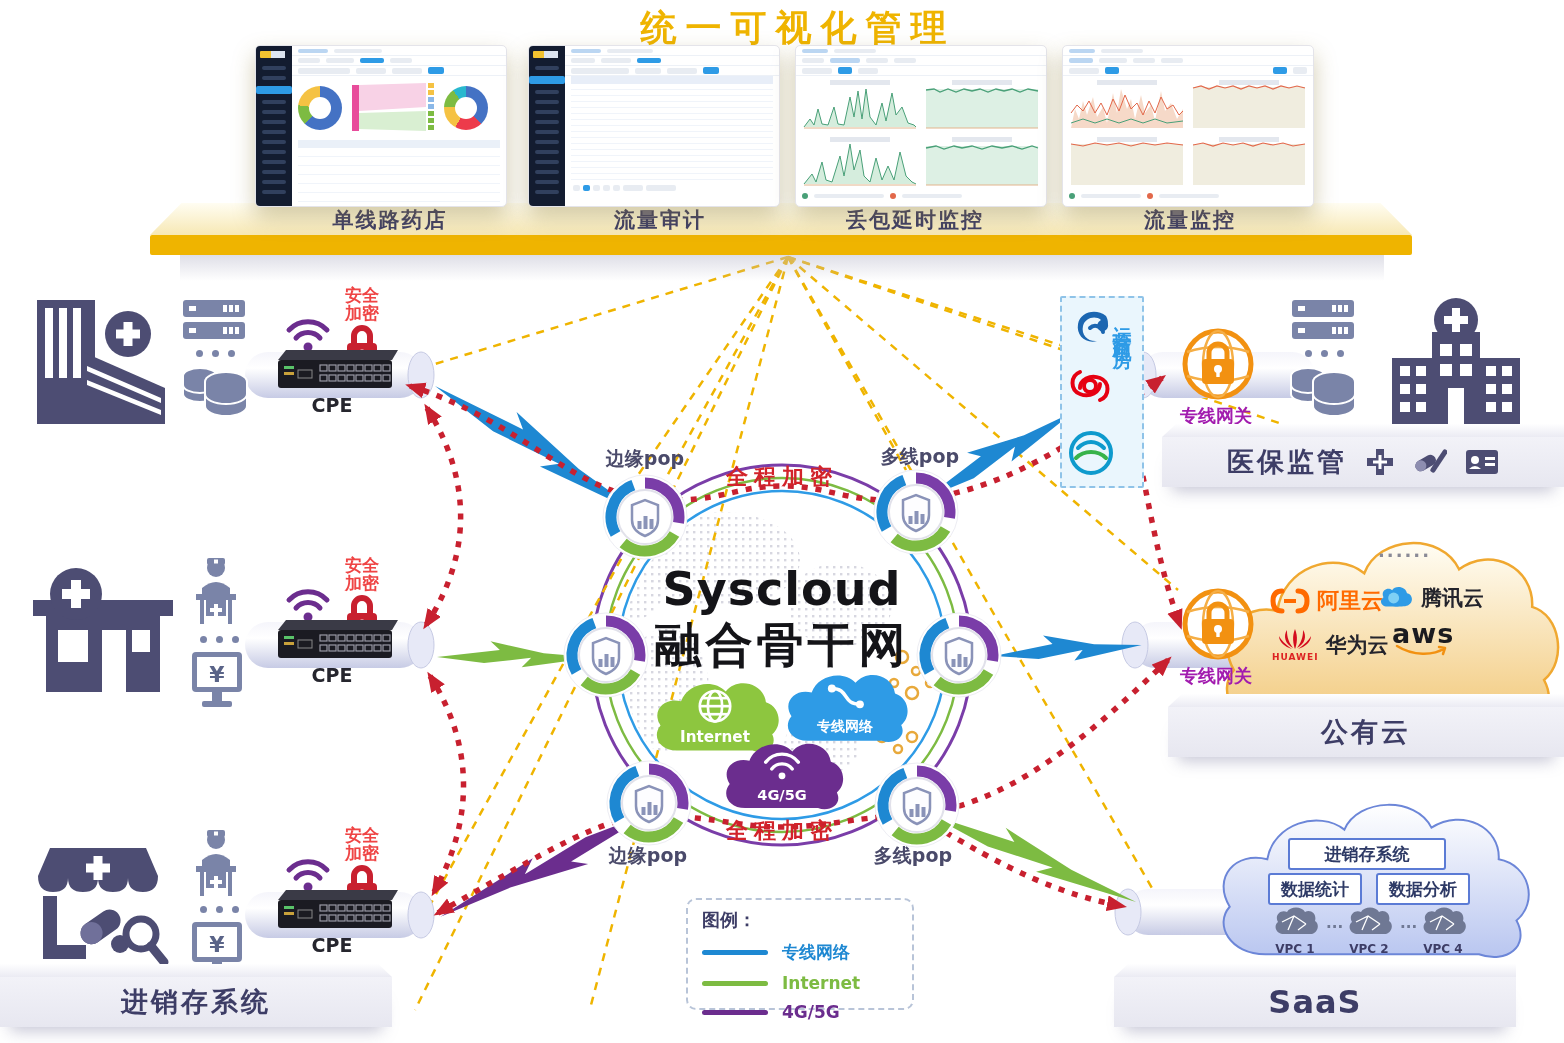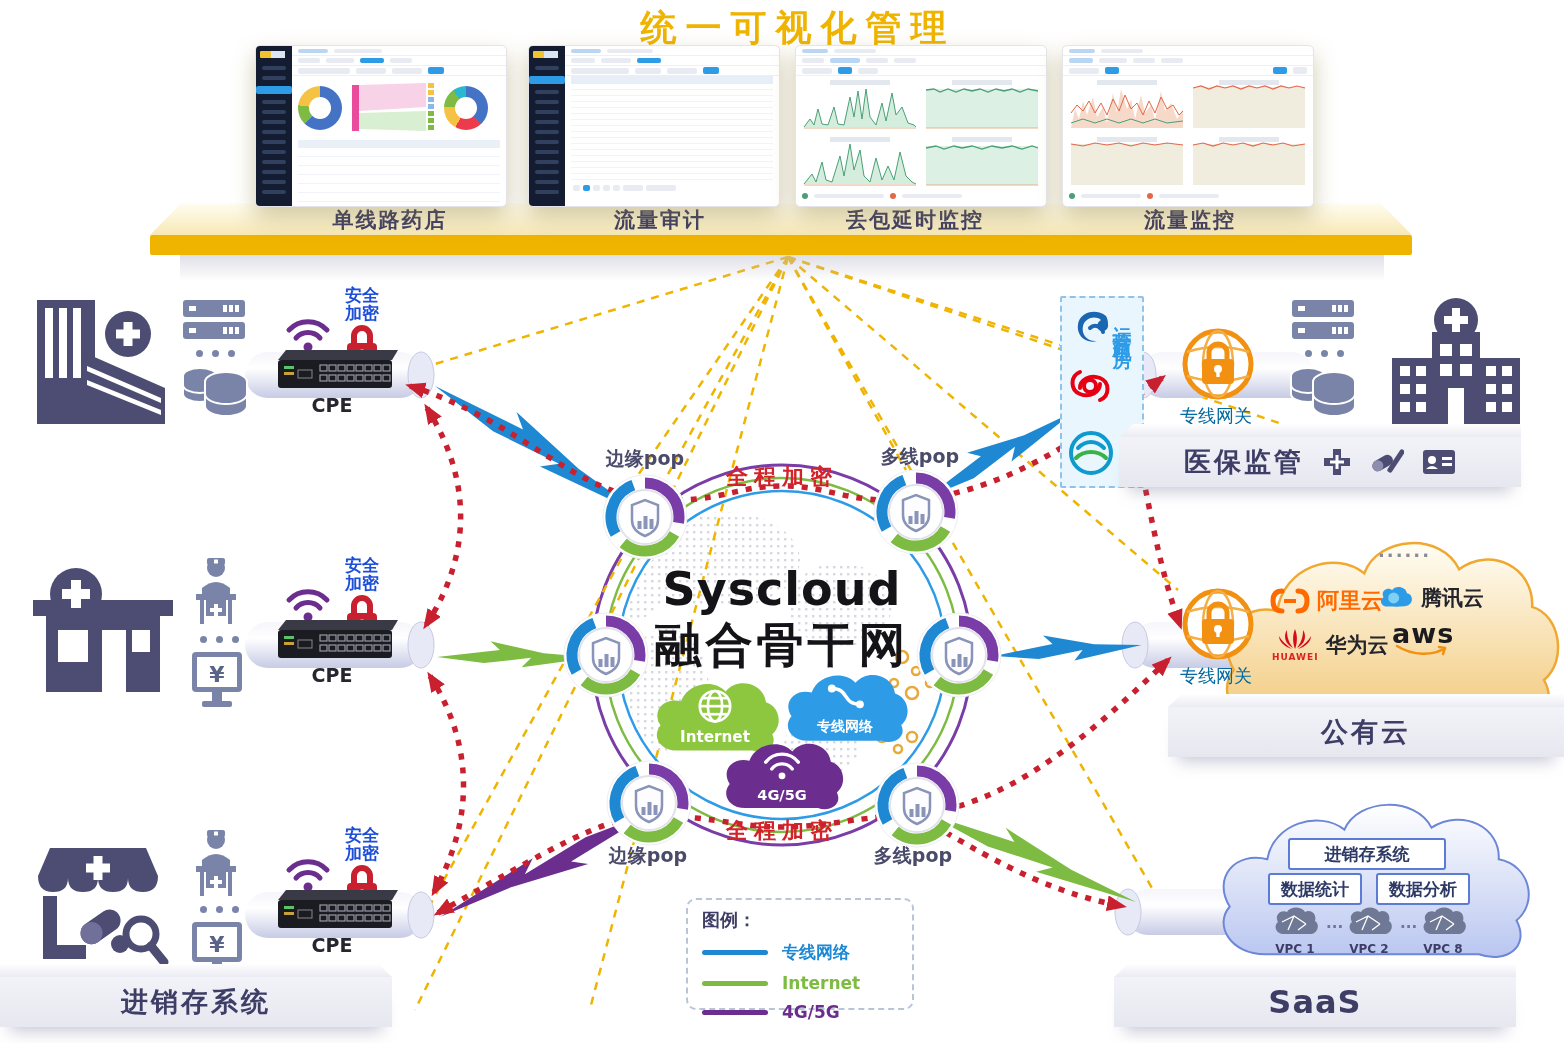--- a/index.html
+++ b/index.html
@@ -48,22 +48,22 @@
   .hub-title{left:782px;text-align:center;color:#141418;font-weight:800;white-space:nowrap;}
   .hub-l1{top:562px;font-size:46px;letter-spacing:1px;}
   .hub-l2{top:614px;font-size:47px;letter-spacing:4px;}
   .encrypt{left:782px;color:#D2232A;font-size:22px;font-weight:700;letter-spacing:6px;white-space:nowrap;}
   .pop{position:absolute;width:86px;height:86px;}
   .pop-label{font-size:19px;font-weight:700;color:#4A4A6A;white-space:nowrap;}
   .cloud-label{fill:#fff;font-weight:700;}
 
   
   .cpe-label{font-size:19px;font-weight:700;color:#26262E;}
-  .secure-txt{color:#1d4ed8;font-size:17px;font-weight:700;line-height:18px;text-align:center;}
-  .gw-label{font-size:18px;font-weight:400;color:#0369a1;white-space:nowrap;}
+  .secure-txt{color:#ef4444;font-size:17px;font-weight:700;line-height:18px;text-align:center;}
+  .gw-label{font-size:18px;font-weight:700;color:#a21caf;white-space:nowrap;}
   .carrier-box{left:1060px;top:296px;width:84px;height:192px;background:#EAF6FD;
       border:2px dashed #8FC3E8;border-radius:2px;box-sizing:border-box;}
   .carrier-txt{left:1110px;top:310px;height:170px;writing-mode:vertical-rl;font-size:19px;font-weight:700;
       color:#2E9BE6;letter-spacing:6px;}
   .gray-dots{display:flex;gap:9px;}
   .gray-dots i{width:7px;height:7px;border-radius:50%;background:#7A84A8;}
 
   
   .pc-dots{left:1378px;top:540px;color:#8A8A96;font-size:18px;font-weight:700;letter-spacing:2px;}
   .logo-row{position:absolute;display:flex;align-items:center;gap:7px;}
@@ -785,21 +785,21 @@
         <rect x="34" y="110" width="10" height="10"></rect>
     <rect x="104" y="74" width="10" height="10"></rect>
         <rect x="120" y="74" width="10" height="10"></rect>
     <rect x="104" y="92" width="10" height="10"></rect>
         <rect x="120" y="92" width="10" height="10"></rect>
     <rect x="104" y="110" width="10" height="10"></rect>
         <rect x="120" y="110" width="10" height="10"></rect>
     <rect x="66" y="96" width="16" height="36"></rect>
   </g>
 </svg>
-<div class="plat pr abs" style="left:1119px;top:424px;width:402px">
+<div class="plat pr abs" style="left:1162px;top:424px;width:402px">
   <div class="topf"></div>
   <div class="face">
     <span class="plat-label">医保监管</span>
     <svg width="30" height="30" viewBox="0 0 30 30">
       <path d="M11,2 h8 v9 h9 v8 h-9 v9 h-8 v-9 h-9 v-8 h9 Z" fill="#4D4D73"></path>
       <path d="M15,8 v14 M8,15 h14" stroke="#fff" stroke-width="3"></path>
     </svg>
     <svg width="34" height="28" viewBox="0 0 34 28">
       <g transform="rotate(-30 12 16)">
         <rect x="2" y="10" width="22" height="11" rx="5.5" fill="#4D4D73"></rect>
@@ -889,21 +889,21 @@
 <svg class="abs" style="left:1346px;top:906px" width="46" height="32">
       <use href="#vpcI"></use>
     </svg>
 <svg class="abs" style="left:1420px;top:906px" width="46" height="32">
       <use href="#vpcI"></use>
     </svg>
 <div class="abs vpc-dots" style="left:1326px;top:914px">...</div>
 <div class="abs vpc-dots" style="left:1400px;top:914px">...</div>
 <div class="abs vpc-label ctr" style="left:1295px;top:942px">VPC 1</div>
 <div class="abs vpc-label ctr" style="left:1369px;top:942px">VPC 2</div>
-<div class="abs vpc-label ctr" style="left:1443px;top:942px">VPC 8</div>
+<div class="abs vpc-label ctr" style="left:1443px;top:942px">VPC 4</div>
 <div class="plat pr abs" style="left:1114px;top:964px;width:402px">
   <div class="topf"></div>
   <div class="face">
         <span class="plat-label" style="font-size:32px;letter-spacing:1px">SaaS</span>
       </div>
 </div>
 
 <div class="legend abs">
   <div class="legend-title">图例：</div>
   <div class="legend-row">

